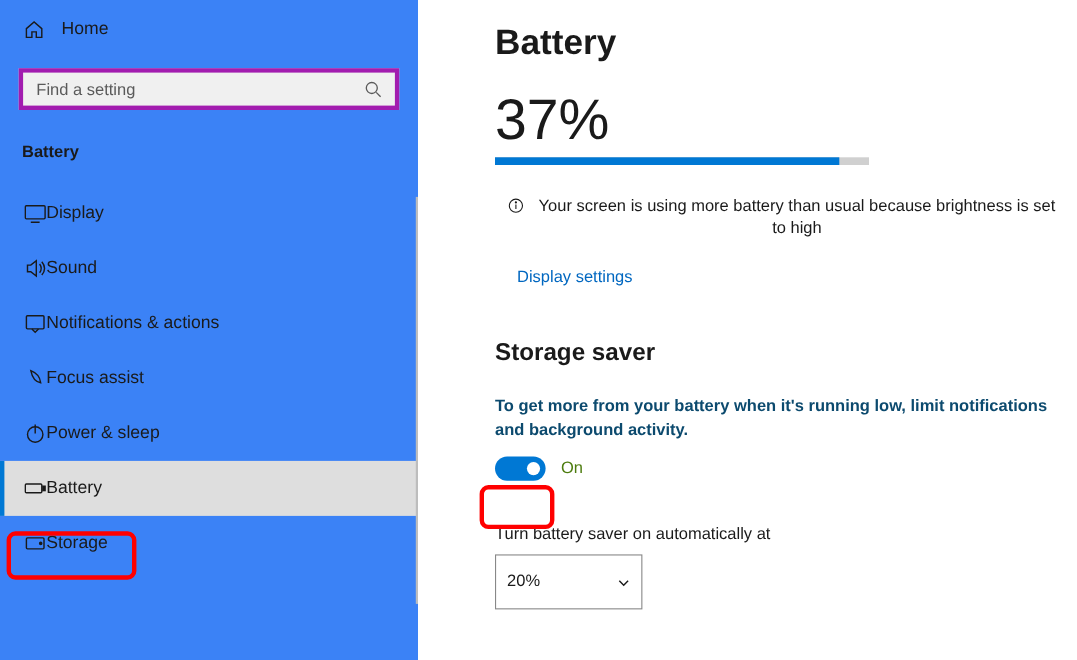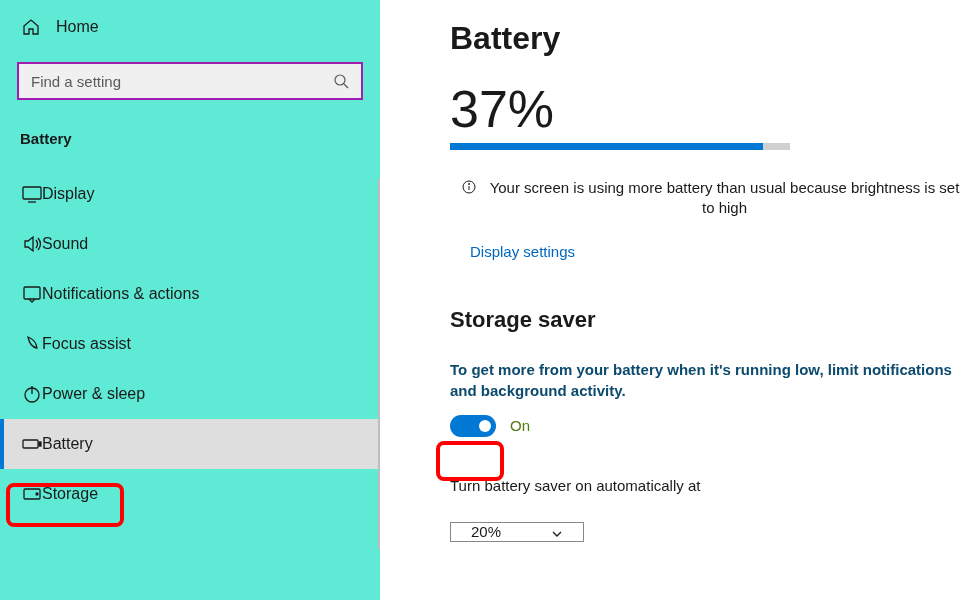--- a/index.html
+++ b/index.html
@@ -10,21 +10,21 @@
     }
     body {
       width: 979px;
       height: 600px;
       display: flex;
       background: #fff;
       overflow: hidden;
     }
     .sidebar {
       width: 380px;
-      background: #5eead4;
+      background: #3b82f6;
       padding: 10px 0 0 0;
       position: relative;
     }
     .home-row {
       display: flex;
       align-items: center;
       padding: 8px 20px 8px 22px;
       gap: 16px;
       cursor: pointer;
     }
@@ -34,21 +34,21 @@
       display: flex;
       align-items: center;
       justify-content: center;
     }
     .home-row .label {
       font-size: 16px;
       color: #1a1a1a;
     }
     .search-box {
       margin: 18px 17px 0 17px;
-      border: 2px solid #a21caf;
+      border: 4px solid #a21caf;
       background: #f0f0f0;
       height: 38px;
       display: flex;
       align-items: center;
       padding: 0 12px;
       cursor: text;
     }
     .search-box .placeholder {
       flex: 1;
       font-size: 15px;
@@ -225,26 +225,26 @@
       width: 68px;
       height: 40px;
     }
     .auto-label {
       font-size: 15px;
       color: #1a1a1a;
       margin-top: 40px;
     }
     .dropdown {
       width: 134px;
-      height: 20px;
+      height: 50px;
       border: 1px solid #888;
-      margin-top: 28px;
-      display: flex;
-      align-items: center;
-      padding: 0 20px;
+      margin-top: 10px;
+      display: flex;
+      align-items: center;
+      padding: 0 10px;
       justify-content: space-between;
       cursor: pointer;
       background: #fff;
     }
     .dropdown .value {
       font-size: 15px;
       color: #1a1a1a;
     }
     .dropdown .chevron {
       width: 12px;

